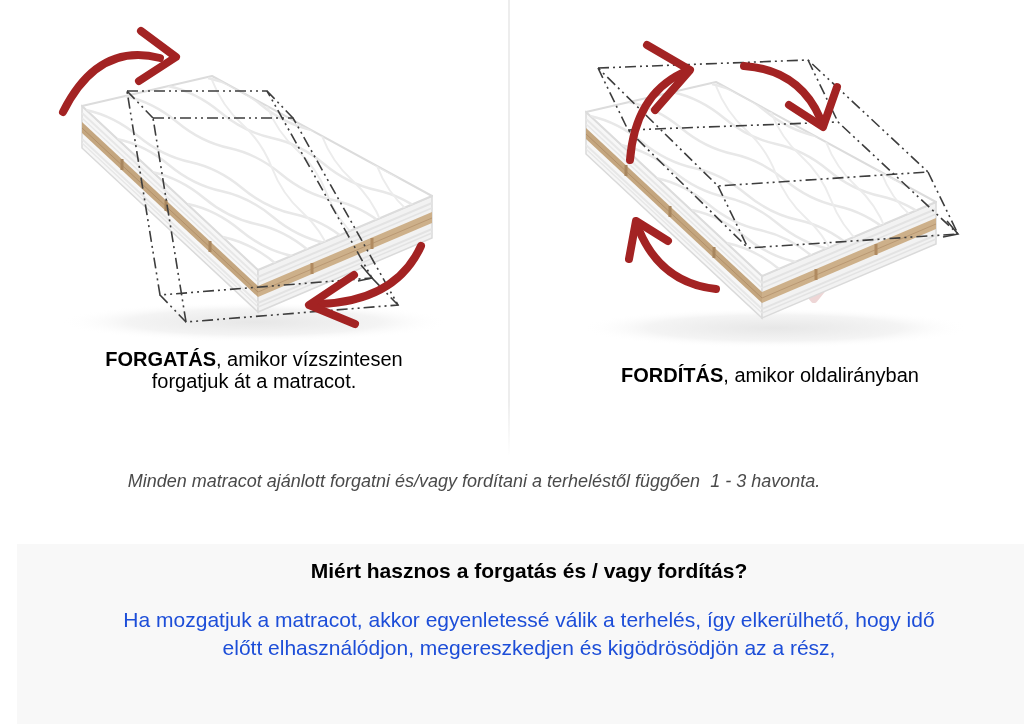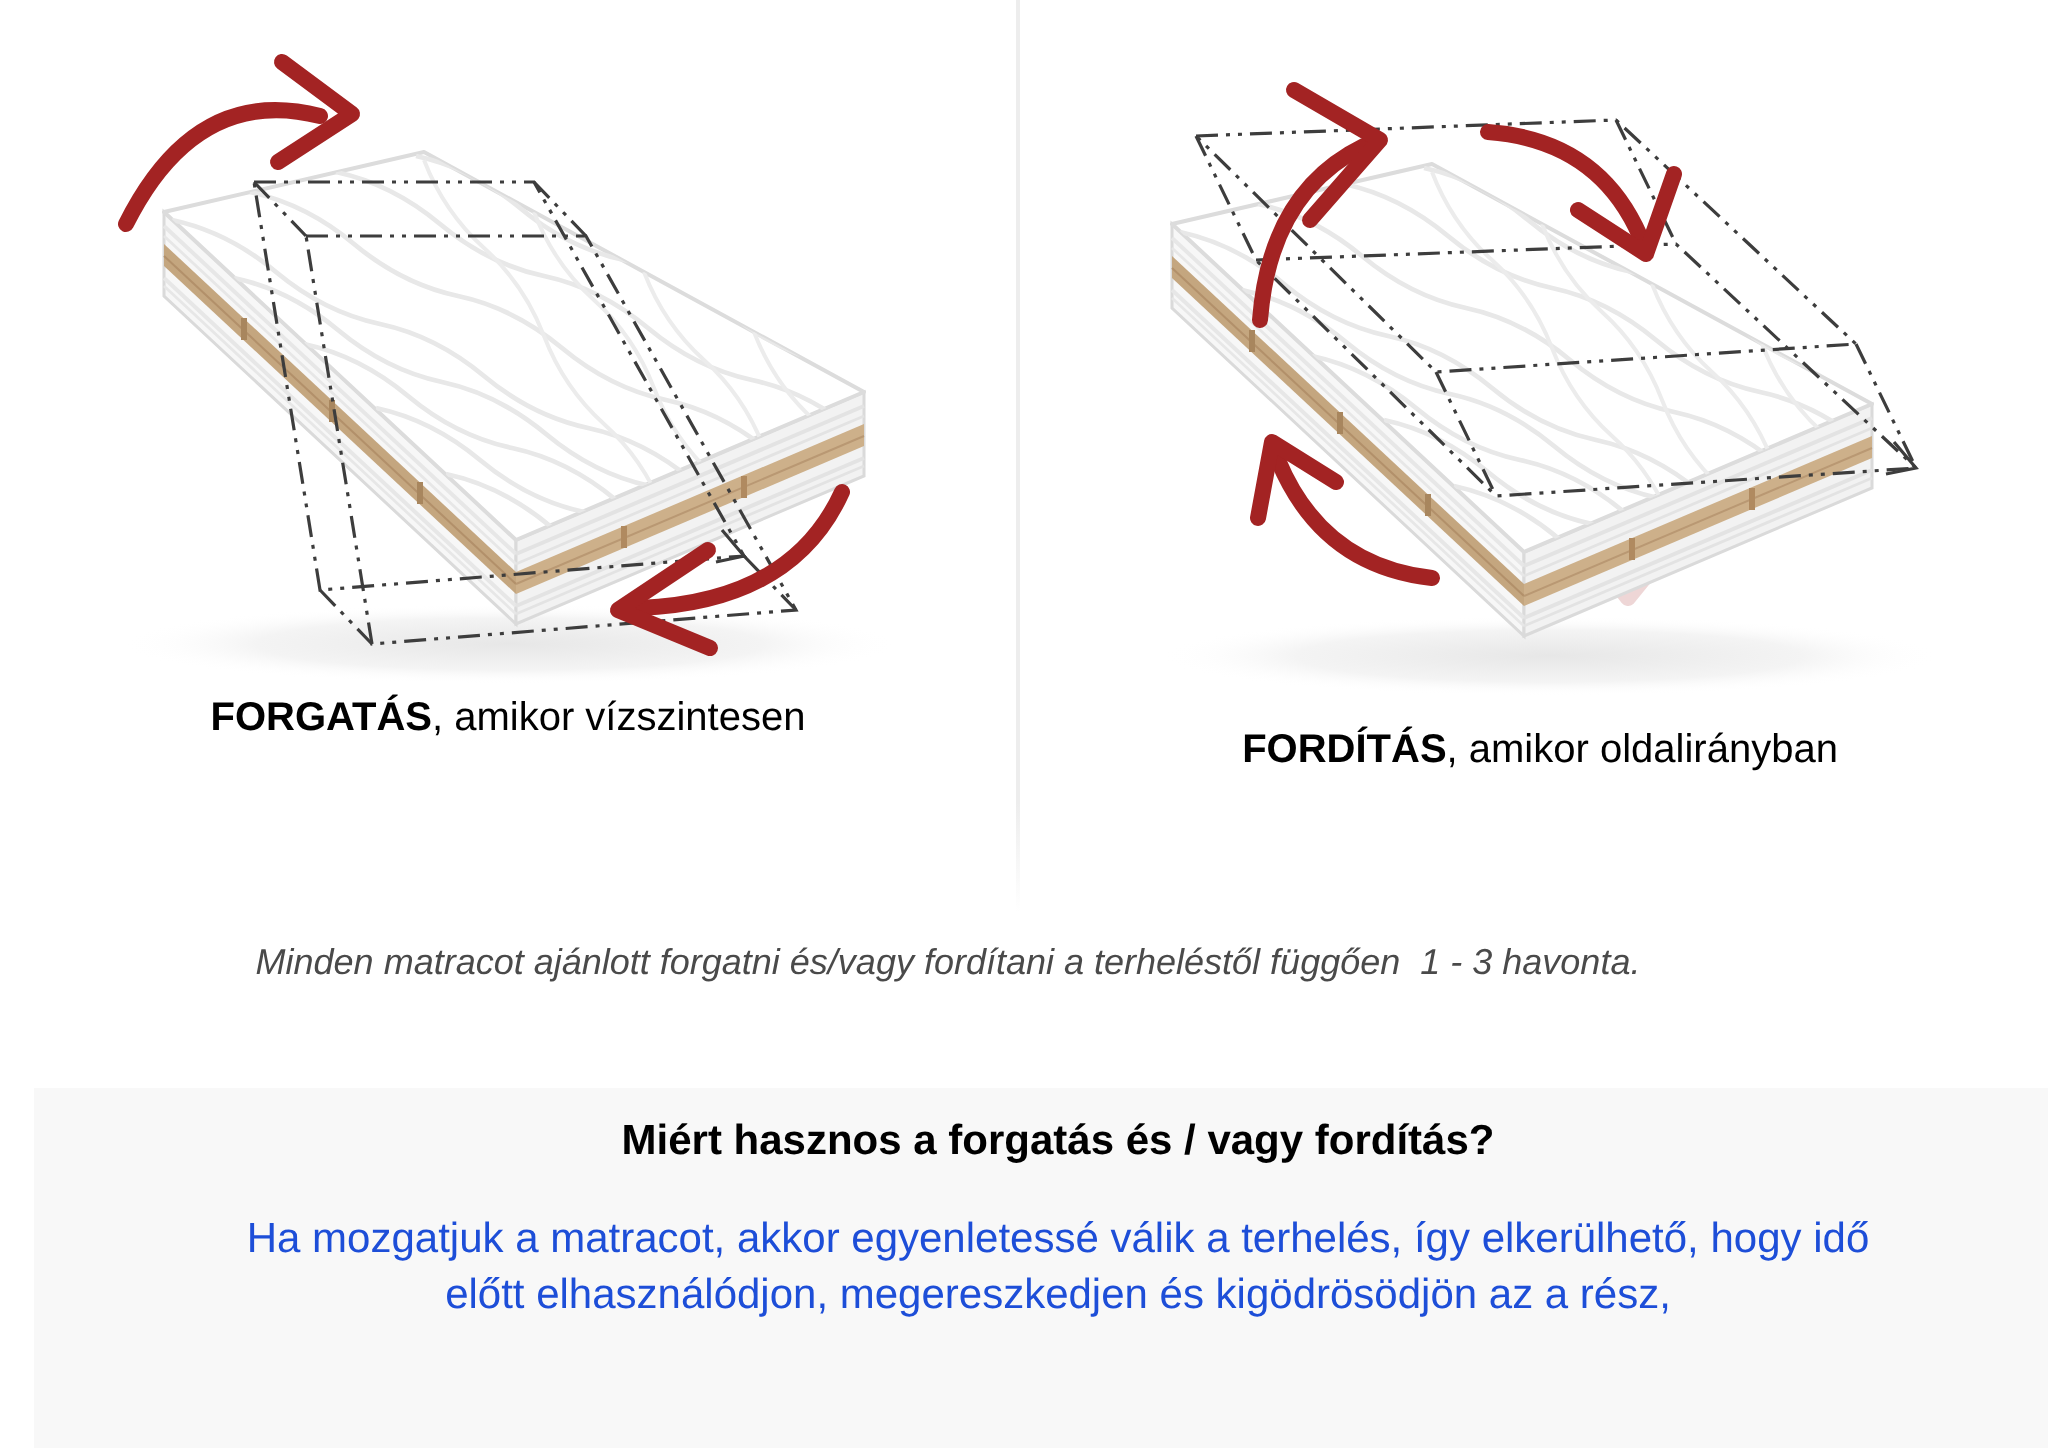--- a/index.html
+++ b/index.html
@@ -137,20 +137,21 @@
         <path class="arrow" d="M 716 289 Q 661 283 639 230"></path>
         <path class="arrow" d="M 629 259 L 636 221 L 668 241"></path>
       </g>
     </g>
   </svg>
 
   <div class="divider"></div>
 
   <div class="caption left">
     <div><strong>FORGATÁS</strong><span>, amikor vízszintesen</span></div>
+    <div>forgatjuk át a matracot.</div>
   </div>
 
   <div class="caption right">
     <div><strong>FORDÍTÁS</strong><span>, amikor oldalirányban</span></div>
   </div>
 
   <div class="note">Minden matracot ajánlott forgatni és/vagy fordítani a terheléstől függően  1 - 3 havonta.</div>
 
   <div class="info">
     <div class="info-heading">Miért hasznos a forgatás és / vagy fordítás?</div>

